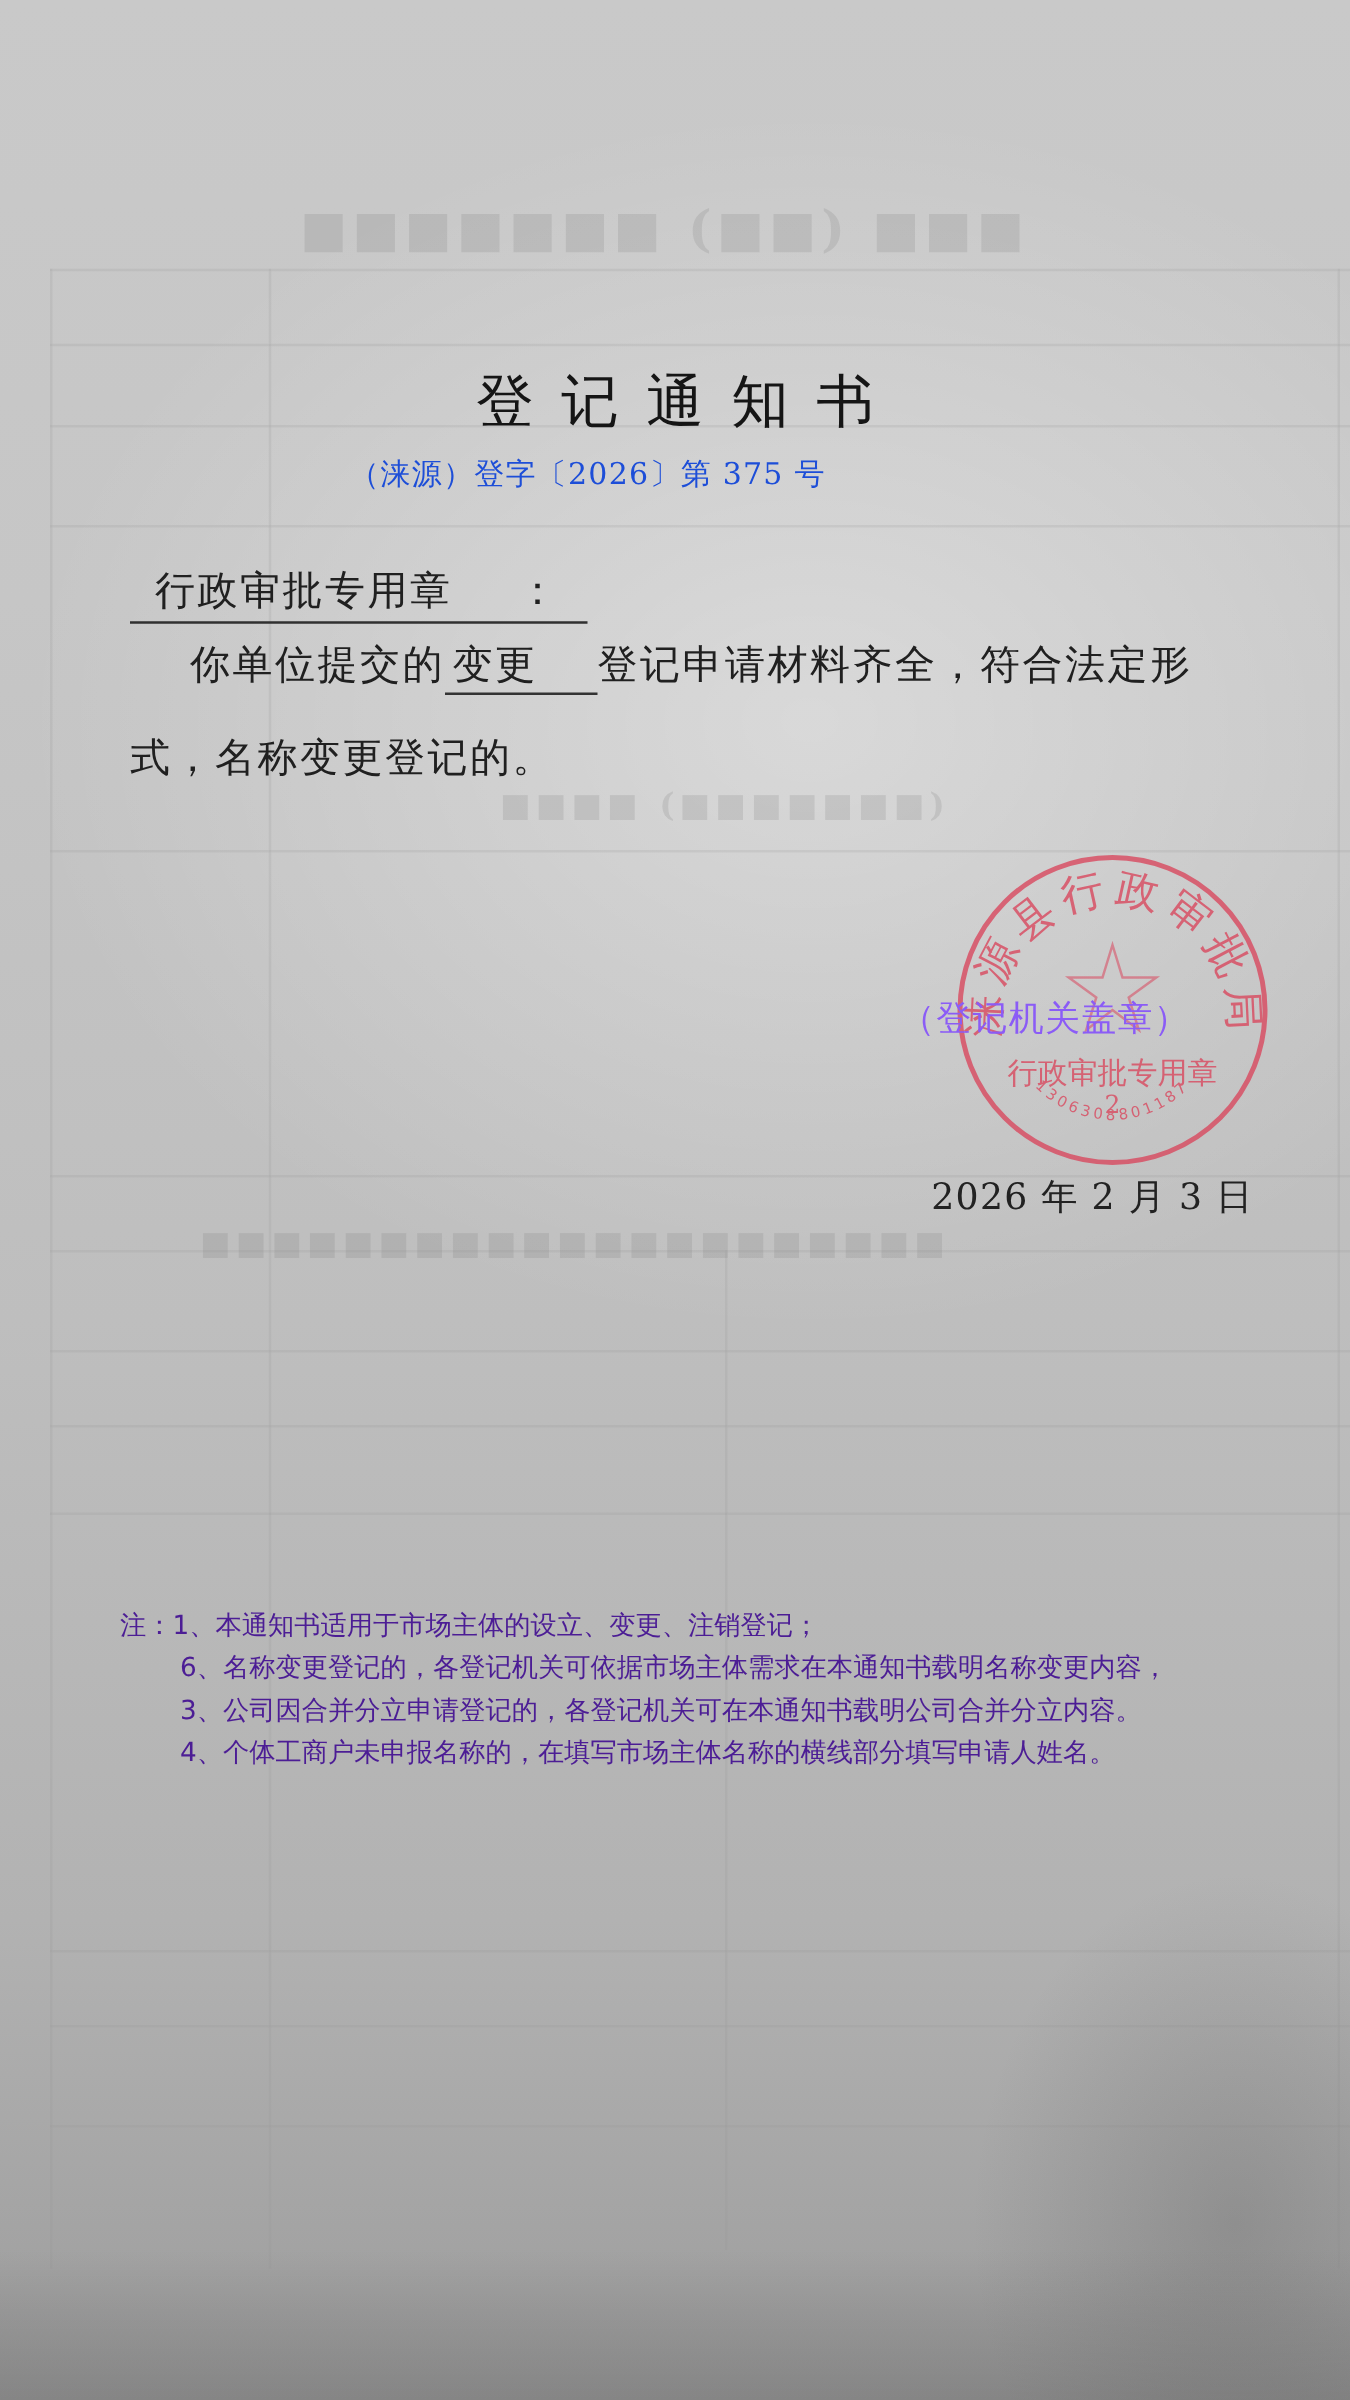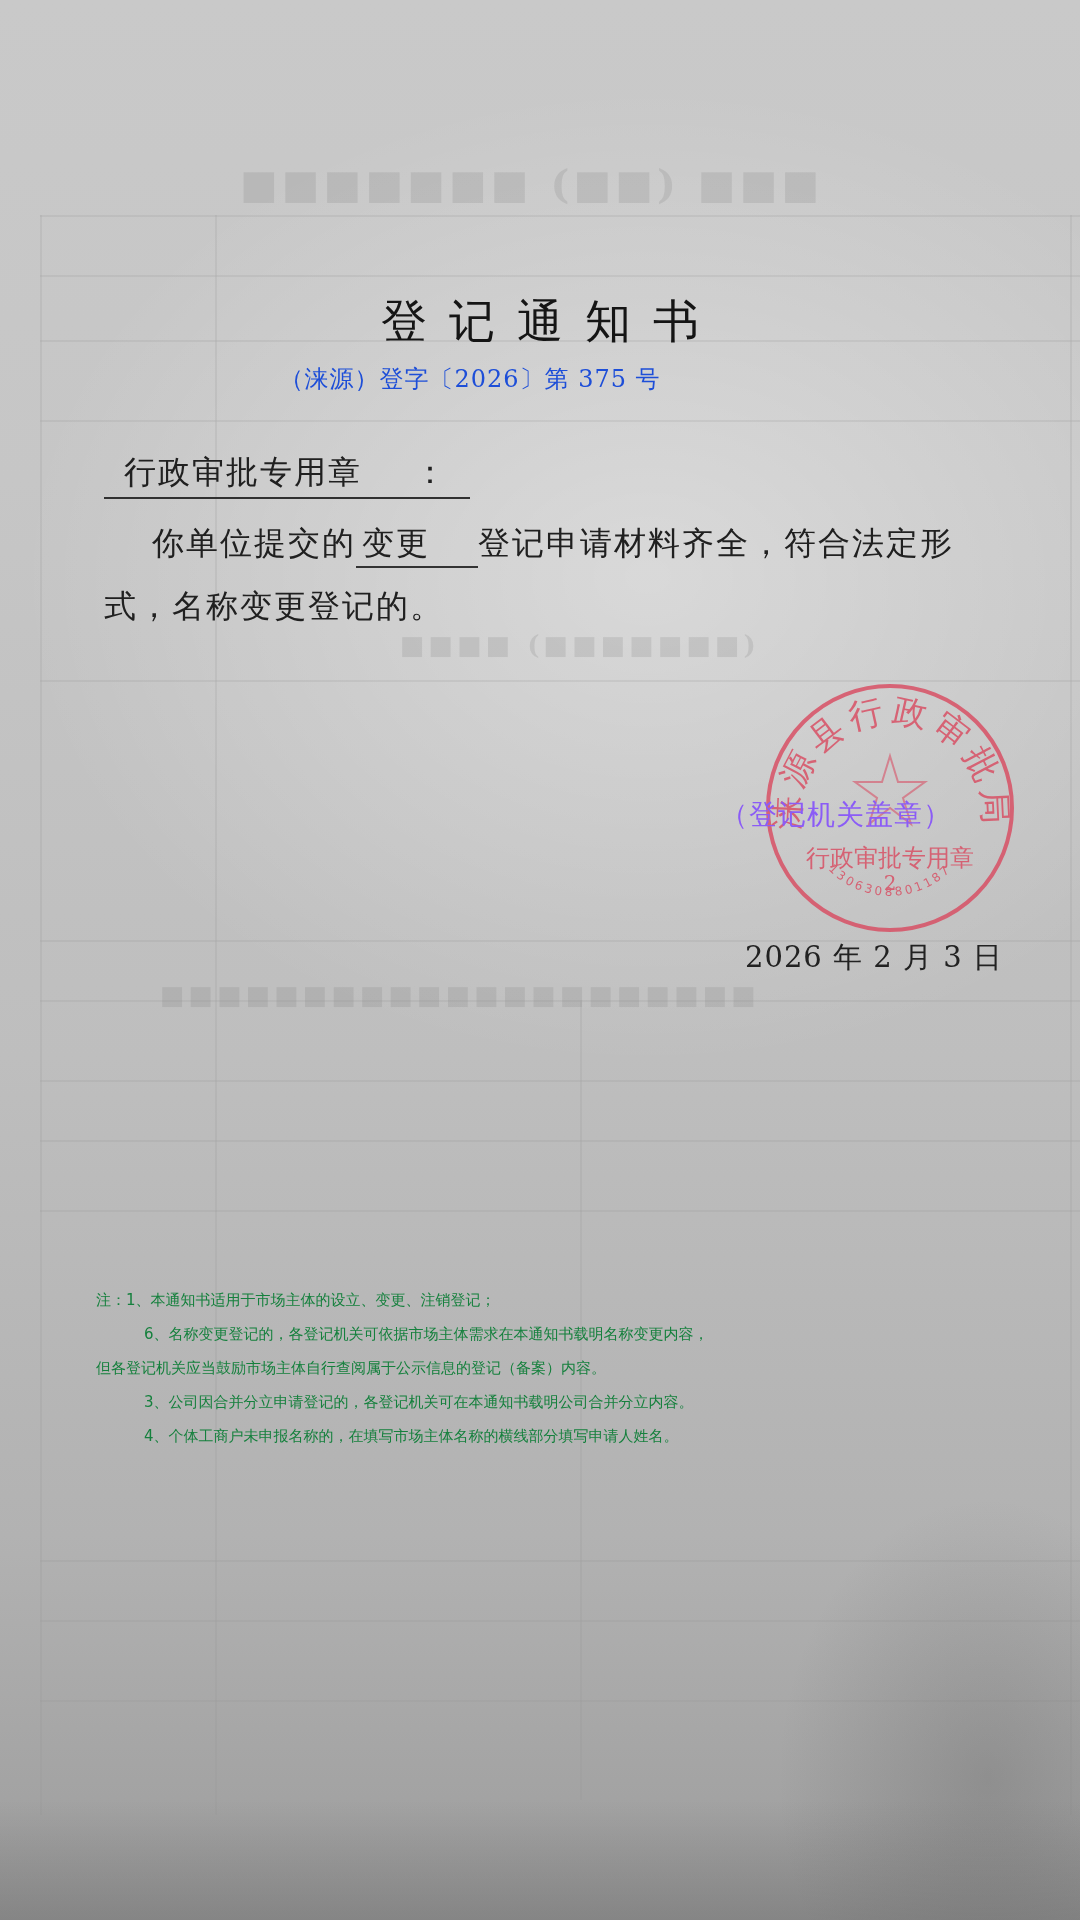--- a/index.html
+++ b/index.html
@@ -40,35 +40,35 @@
     position: absolute; left: 104px; top: 451px; width: 366px;
     font-size: 32px; letter-spacing: 2px; color: #202020;
     border-bottom: 2px solid #303030; padding-left: 20px; padding-bottom: 2px; box-sizing: border-box;
   }
   .addressee .colon { position: absolute; right: 22px; top: 0; }
   .para {
     position: absolute; left: 104px; width: 920px; font-size: 32px; color: #202020; letter-spacing: 2px;
   }
   .para1 { top: 510px; padding-left: 48px; }
   .para2 { top: 585px; }
-  .fill { display: inline-block; border-bottom: 2px solid #333; padding: 0 6px 0 6px; min-width: 110px; margin-top: 12px; }
+  .fill { display: inline-block; border-bottom: 2px solid #333; padding: 0 6px 0 6px; min-width: 110px; }
 
   .seal-caption {
     position: absolute; left: 720px; top: 796px; font-size: 28px; color: #8b5cf6; letter-spacing: 1px; z-index: 3;
   }
   .date {
     position: absolute; left: 745px; top: 938px; font-size: 29px; color: #222; letter-spacing: 1px; z-index: 3;
   }
   .stamp {
     position: absolute; left: 760px; top: 678px; width: 260px; height: 260px; z-index: 2; opacity: 0.8;
   }
   .notes {
     position: absolute; left: 96px; top: 1283px; width: 960px;
     font-family: "DejaVu Sans", "Liberation Sans", sans-serif;
-    font-size: 15px; color: #15803d; line-height: 34px;
+    font-size: 21px; color: #4c1d95; line-height: 34px;
   }
   .notes .n { white-space: nowrap; }
   .notes .indent { padding-left: 48px; }
 </style>
 </head>
 <body>
 
 <div class="ghost">
   <div class="gl" style="left:40px;top:215px;width:1040px;height:2px;"></div>
   <div class="gl" style="left:40px;top:275px;width:1040px;height:2px;"></div>
@@ -122,16 +122,15 @@
     <textPath href="#codePath" startOffset="50%" text-anchor="middle">1306308801187</textPath>
   </text>
 </svg>
 
 <div class="seal-caption">（登记机关盖章）</div>
 <div class="date">2026 年 2 月 3 日</div>
 
 <div class="notes">
   <div class="n"><span>注：</span><span>1、本通知书适用于市场主体的设立、变更、注销登记；</span></div>
   <div class="n indent">6、名称变更登记的，各登记机关可依据市场主体需求在本通知书载明名称变更内容，</div>
-  <div class="n">但各登记机关应当鼓励市场主体自行查阅属于公示信息的登记（备案）内容。</div>
   <div class="n indent">3、公司因合并分立申请登记的，各登记机关可在本通知书载明公司合并分立内容。</div>
   <div class="n indent">4、个体工商户未申报名称的，在填写市场主体名称的横线部分填写申请人姓名。</div>
 </div>
 
 </body></html>

